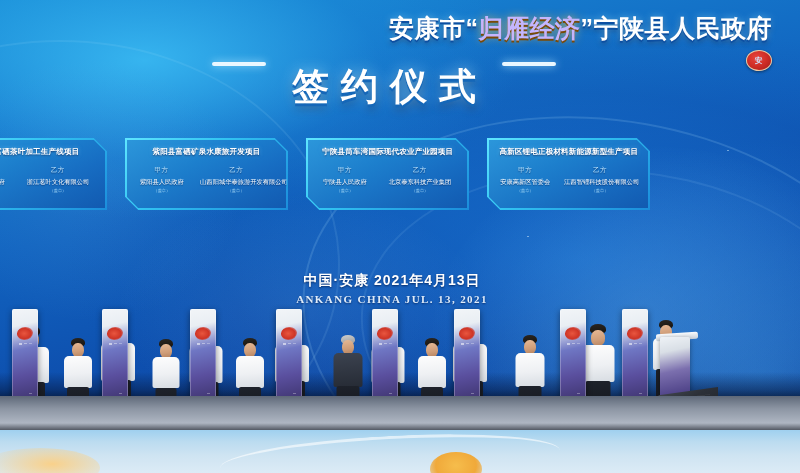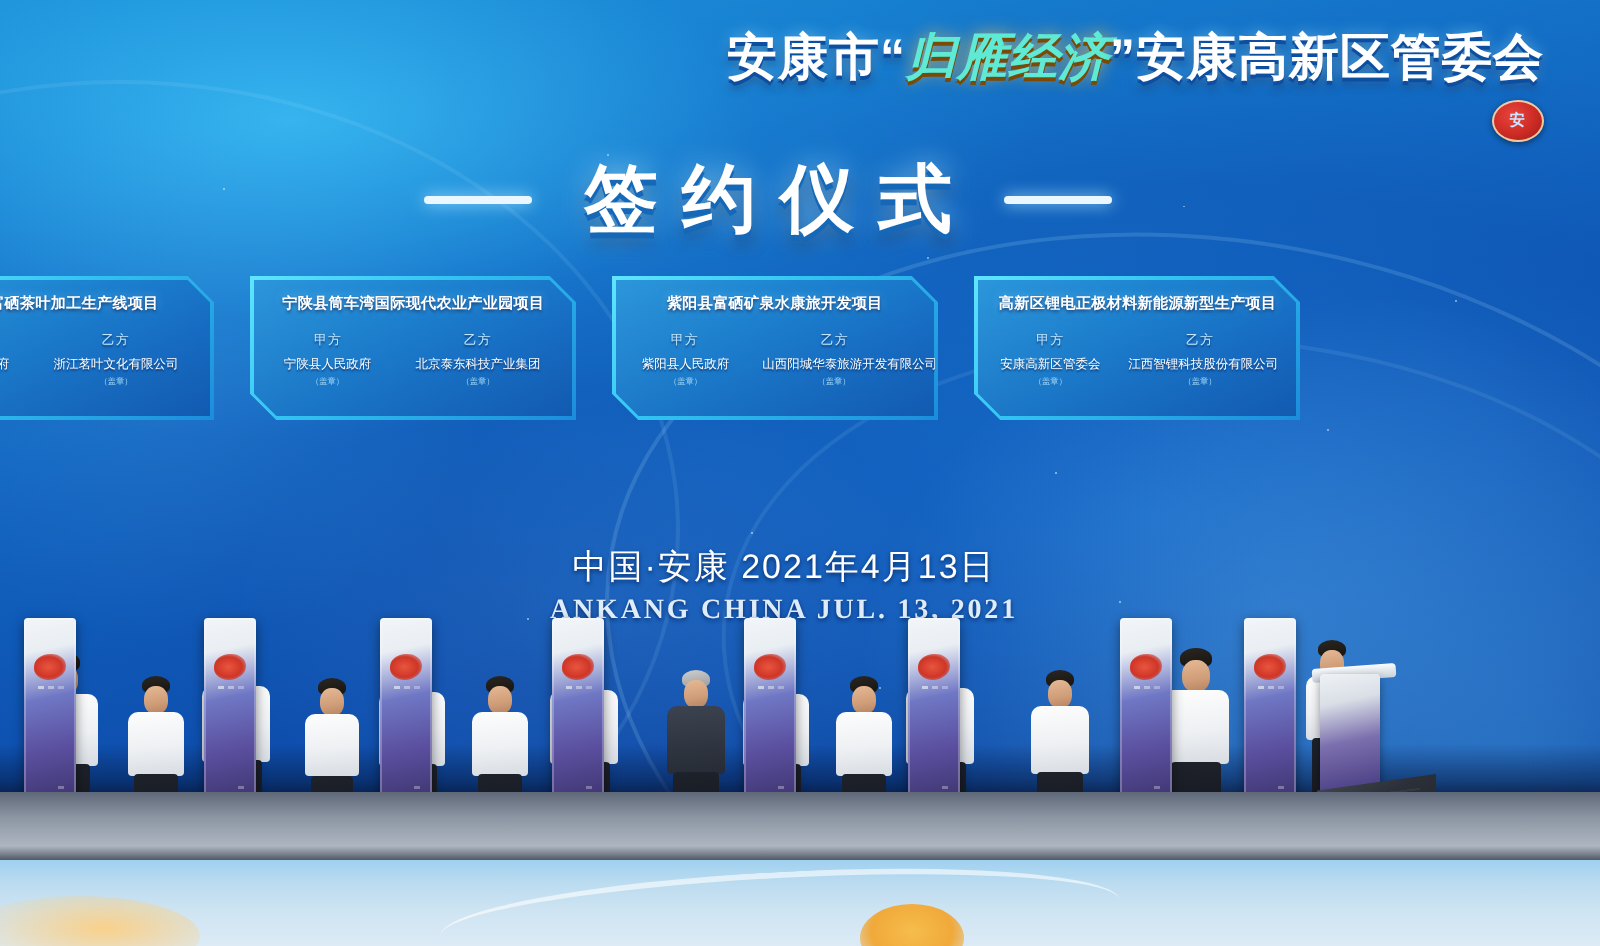--- a/index.html
+++ b/index.html
@@ -85,41 +85,41 @@
   .logo-en1  { left: 70px; top: 31px; font-size: 11px; letter-spacing: 2px; }
   .logo-en2  { left: 68px; top: 43px; font-size: 11px; letter-spacing: 1.5px; color: #ef6a3a; }
 
   
   .title-block { position: absolute; left: 272px; top: 12px; width: 500px; }
   .title-line1 {
     font-size: 25px; font-weight: bold; color: #ffffff;
     letter-spacing: 0.5px; text-align: right; white-space: nowrap;
     text-shadow: 0 2px 0 #0c4fa2, 0 0 7px rgba(140,220,255,.65), 0 3px 5px rgba(4,30,80,.7);
   }
-  .title-line1 .hl { color: #5eead4; text-shadow: 0 2px 0 #7a4a06, 0 0 8px rgba(255,200,70,.7); font-style: italic; }
+  .title-line1 .hl { color: #c4b5fd; text-shadow: 0 2px 0 #7a4a06, 0 0 8px rgba(255,200,70,.7); }
   .title-line2 {
     margin-top: 5px; font-size: 25px; font-weight: bold; color: #ffffff;
     letter-spacing: 0.5px; text-align: right; white-space: nowrap;
     display: flex; align-items: center; justify-content: flex-end; gap: 6px;
     text-shadow: 0 2px 0 #0c4fa2, 0 0 7px rgba(140,220,255,.65), 0 3px 5px rgba(4,30,80,.7);
   }
   .seal {
     width: 26px; height: 21px; border-radius: 50%;
     background: radial-gradient(ellipse at 40% 35%, #e8453c 0%, #cc2b24 55%, #9e1a18 100%);
     border: 1.5px solid #f0c9a0;
     display: inline-flex; align-items: center; justify-content: center;
     font-size: 9px; color: #cfe4ff; font-weight: bold; text-shadow: none;
     box-shadow: 0 1px 3px rgba(0,0,0,.45);
   }
   .seal i { font-style: normal; transform: scale(.85); }
 
   
   .sub-title {
-    position: absolute; left: 168px; top: 75px; width: 432px;
-    display: flex; align-items: center; justify-content: center; gap: 14px;
+    position: absolute; left: 168px; top: 62px; width: 432px;
+    display: flex; justify-content: center; gap: 14px;
   }
   .sub-dash { width: 54px; height: 4px; background: #eaf7ff; border-radius: 2px;
     box-shadow: 0 0 8px rgba(170,230,255,.9); }
   .sub-text {
     font-size: 37px; font-weight: bold; color: #ffffff; letter-spacing: 12px;
     text-indent: 12px; white-space: nowrap;
     text-shadow: 0 3px 0 #1567b8, 0 0 14px rgba(160,225,255,.8), 0 5px 8px rgba(4,30,80,.65);
   }
 
   
@@ -164,25 +164,25 @@
     white-space: nowrap; transform: scale(.92);
     text-shadow: 0 1px 1px rgba(5,35,90,.7);
   }
   .party-seal {
     font-size: 4.6px; color: #9fd4f6; display: block; margin-top: 1px; transform: scale(.9);
   }
 
   
   .date-block { position: absolute; left: 262px; top: 272px; text-align: center; width: 260px; }
   .date-cn {
-    font-size: 17px; font-weight: normal; color: #ffffff; letter-spacing: 1px;
+    font-size: 14px; font-weight: bold; color: #ffffff; letter-spacing: 1px;
     white-space: nowrap; text-shadow: 0 1px 2px rgba(5,35,90,.85);
   }
   .date-en {
-    margin-top: 3px; font-size: 14px; font-weight: bold; color: #eef7ff;
+    margin-top: 3px; font-size: 11px; font-weight: bold; color: #eef7ff;
     letter-spacing: 1.4px; white-space: nowrap; opacity: .93;
     font-family: "Liberation Serif", serif;
     text-shadow: 0 1px 2px rgba(5,35,90,.85);
   }
 
   
   .stage-floor {
     position: absolute; left: 0; top: 396px; width: 800px; height: 36px;
     background: linear-gradient(180deg, #5e6878 0%, #8c95a3 35%, #aeb6c2 75%, #3a3f49 100%);
   }
@@ -299,21 +299,21 @@
     <div class="led-swoosh sw2"></div>
     <div class="led-swoosh sw3"></div>
     <div class="arc arc1"></div>
     <div class="arc arc2"></div>
     <div class="arc arc3"></div>
     <div class="starfield"></div>
   </div>
 
 
   <div class="title-block">
-    <div class="title-line1"><span>安康市“</span><span class="hl">归雁经济</span><span>”安康高新区管委会</span></div>
+    <div class="title-line1"><span>安康市“</span><span class="hl">归雁经济</span><span>”宁陕县人民政府</span></div>
     <div class="title-line2">
       <span class="seal">
           <i>安</i>
         </span>
     </div>
   </div>
 
   <div class="sub-title">
     <span class="sub-dash"></span>
     <span class="sub-text">签约仪式</span>
@@ -336,48 +336,48 @@
             <span class="party-name">浙江茗叶文化有限公司</span>
             <span class="party-seal">（盖章）</span>
           </div>
         </div>
       </div>
     </div>
 
 
     <div class="panel">
       <div class="panel-inner">
-        <div class="panel-title">宁陕县筒车湾国际现代农业产业园项目</div>
+        <div class="panel-title">紫阳县富硒矿泉水康旅开发项目</div>
         <div class="panel-parties">
           <div class="party">
             <span class="party-role">甲方</span>
-            <span class="party-name">宁陕县人民政府</span>
+            <span class="party-name">紫阳县人民政府</span>
             <span class="party-seal">（盖章）</span>
           </div>
           <div class="party">
             <span class="party-role">乙方</span>
-            <span class="party-name">北京泰东科技产业集团</span>
+            <span class="party-name">山西阳城华泰旅游开发有限公司</span>
             <span class="party-seal">（盖章）</span>
           </div>
         </div>
       </div>
     </div>
 
     <div class="panel">
       <div class="panel-inner">
-        <div class="panel-title">紫阳县富硒矿泉水康旅开发项目</div>
+        <div class="panel-title">宁陕县筒车湾国际现代农业产业园项目</div>
         <div class="panel-parties">
           <div class="party">
             <span class="party-role">甲方</span>
-            <span class="party-name">紫阳县人民政府</span>
+            <span class="party-name">宁陕县人民政府</span>
             <span class="party-seal">（盖章）</span>
           </div>
           <div class="party">
             <span class="party-role">乙方</span>
-            <span class="party-name">山西阳城华泰旅游开发有限公司</span>
+            <span class="party-name">北京泰东科技产业集团</span>
             <span class="party-seal">（盖章）</span>
           </div>
         </div>
       </div>
     </div>
 
     <div class="panel">
       <div class="panel-inner">
         <div class="panel-title">高新区锂电正极材料新能源新型生产项目</div>
         <div class="panel-parties">

